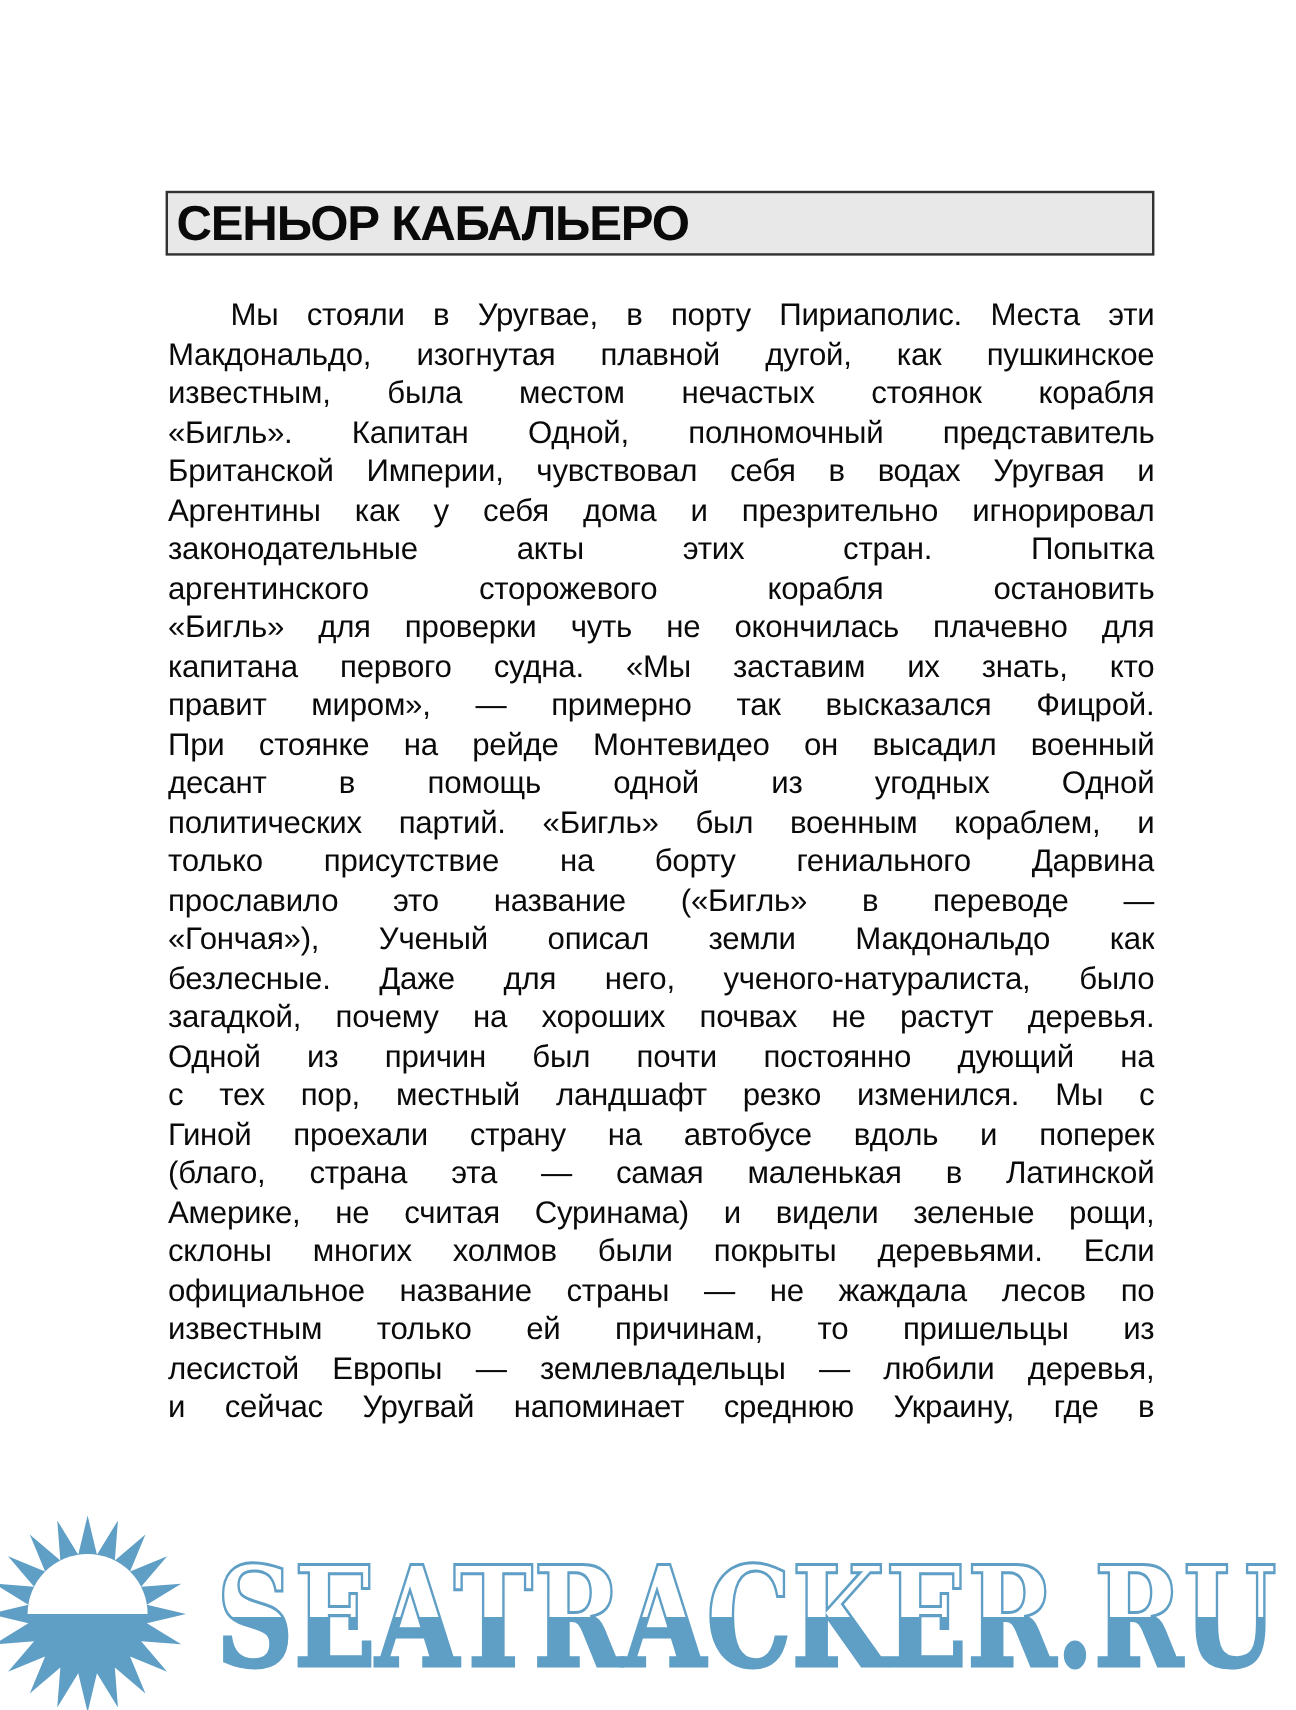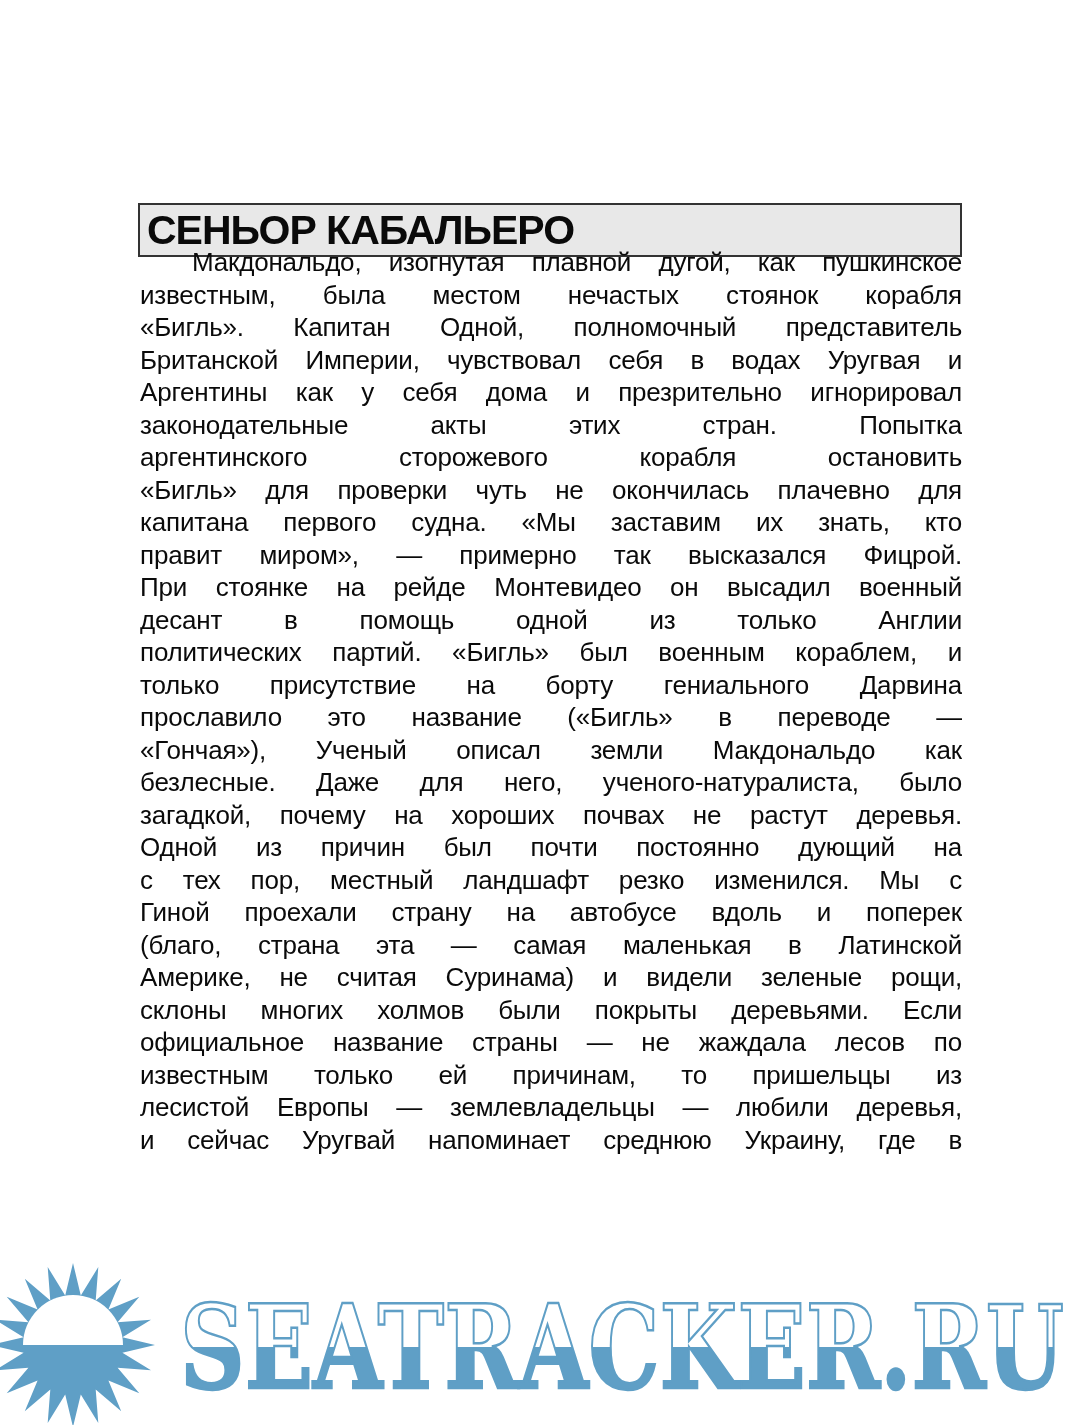--- a/index.html
+++ b/index.html
@@ -19,21 +19,20 @@
     position: absolute;
     left: 138px;
     top: 159px;
     width: 824px;
     height: 54px;
     box-sizing: border-box;
     background: var(--title_bg, #e8e8e8);
     border: 2px solid var(--title_border, #333333);
     display: flex;
     align-items: center;
-    margin-top: 44px;
   }
   .title-text {
     font-size: 41px;
     font-weight: bold;
     letter-spacing: -1px;
     color: var(--body_text, #0a0a0a);
     padding-left: 7px;
     white-space: nowrap;
   }
   .body-text {
@@ -69,32 +68,33 @@
 </head>
 <body>
 
 <div class="page">
 
   <div class="title-box">
     <span class="title-text">СЕНЬОР КАБАЛЬЕРО</span>
   </div>
 
   <div class="body-text">
+      <div class="body-line">Мы стояли в Уругвае, в порту Пириаполис. Места эти</div>
       <div class="body-line">Макдональдо, изогнутая плавной дугой, как пушкинское</div>
       <div class="body-line">известным, была местом нечастых стоянок корабля</div>
       <div class="body-line">«Бигль». Капитан Одной, полномочный представитель</div>
       <div class="body-line">Британской Империи, чувствовал себя в водах Уругвая и</div>
       <div class="body-line">Аргентины как у себя дома и презрительно игнорировал</div>
       <div class="body-line">законодательные акты этих стран. Попытка</div>
       <div class="body-line">аргентинского сторожевого корабля остановить</div>
       <div class="body-line">«Бигль» для проверки чуть не окончилась плачевно для</div>
       <div class="body-line">капитана первого судна. «Мы заставим их знать, кто</div>
       <div class="body-line">правит миром», — примерно так высказался Фицрой.</div>
       <div class="body-line">При стоянке на рейде Монтевидео он высадил военный</div>
-      <div class="body-line">десант в помощь одной из только Англии</div>
+      <div class="body-line">десант в помощь одной из угодных Одной</div>
       <div class="body-line">политических партий. «Бигль» был военным кораблем, и</div>
       <div class="body-line">только присутствие на борту гениального Дарвина</div>
       <div class="body-line">прославило это название («Бигль» в переводе —</div>
       <div class="body-line">«Гончая»), Ученый описал земли Макдональдо как</div>
       <div class="body-line">безлесные. Даже для него, ученого-натуралиста, было</div>
       <div class="body-line">загадкой, почему на хороших почвах не растут деревья.</div>
       <div class="body-line">Одной из причин был почти постоянно дующий на</div>
       <div class="body-line">с тех пор, местный ландшафт резко изменился. Мы с</div>
       <div class="body-line">Гиной проехали страну на автобусе вдоль и поперек</div>
       <div class="body-line">(благо, страна эта — самая маленькая в Латинской</div>

